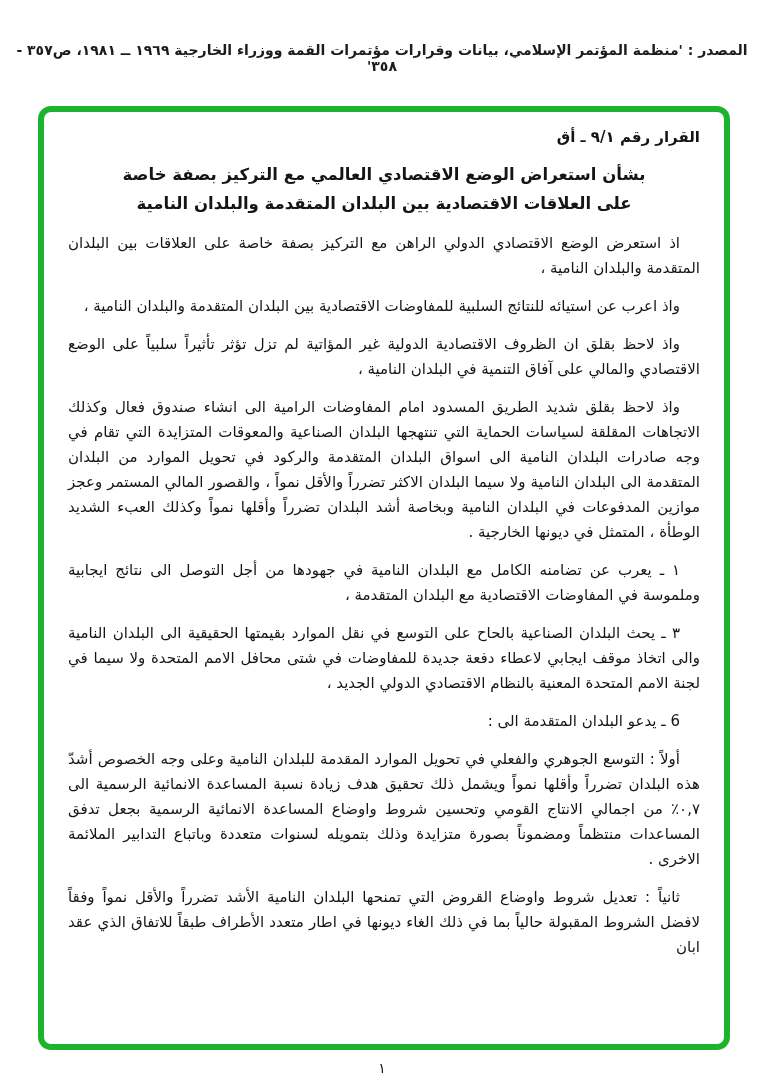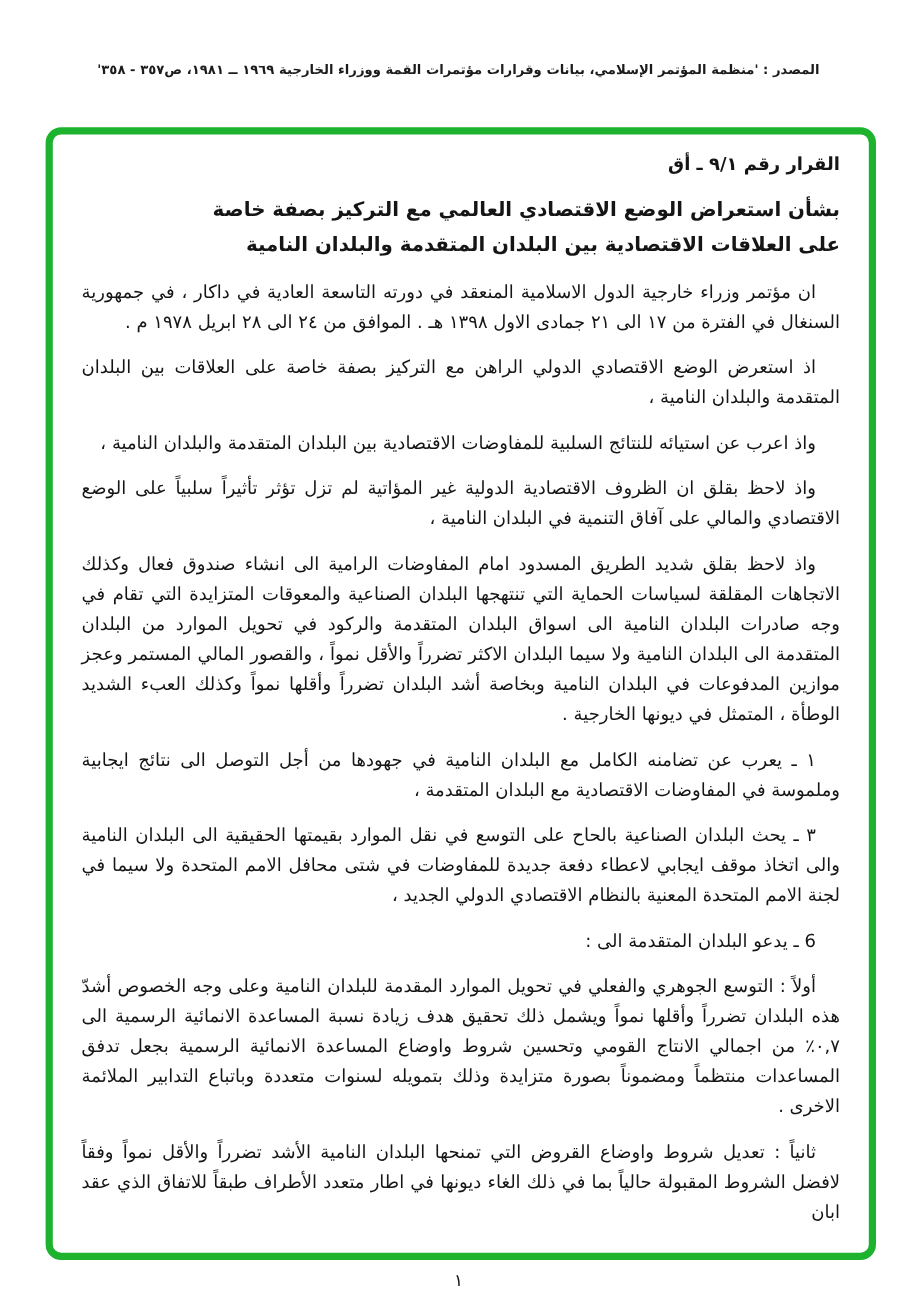--- a/index.html
+++ b/index.html
@@ -8,35 +8,35 @@
   body {
     width:764px; height:1082px;
     background:#ffffff;
     color:var(--ink);
     font-family:"DejaVu Sans", sans-serif;
     position:relative;
     overflow:hidden;
   }
   .header { direction:rtl; text-align:center; padding-top:34px; }
   .header .citation { font-weight:bold; font-size:14.5px; letter-spacing:0; }
-  .header .source   { font-weight:bold; font-size:11px; margin-top:18px; color:#1c1c1c; }
+  .header .source   { font-weight:bold; font-size:14px; margin-top:8px; color:#1c1c1c; }
 
   .doc-box {
     position:absolute;
     left:38px; top:106px;
     width:692px; height:944px;
     border:6px solid var(--green);
     border-radius:13px;
     padding:14px 24px 0 24px;
     direction:rtl;
     overflow:hidden;
     background:#ffffff;
   }
   .res-number  { font-weight:bold; font-size:15px; margin:2px 0 14px 0; }
-  .res-subject { font-weight:bold; font-size:16.5px; line-height:29px; }
+  .res-subject { text-align:center; font-weight:bold; font-size:16.5px; line-height:29px; }
   .body-text   { margin-top:13px; }
   .para {
     direction:rtl;
     text-align:justify;
     font-size:15px;
     line-height:25px;
     margin:0 0 13px 0;
     text-indent:20px;
   }
   .para .lead { font-weight:normal; }
@@ -55,21 +55,20 @@
   <div class="source">المصدر : 'منظمة المؤتمر الإسلامي، بيانات وقرارات مؤتمرات القمة ووزراء الخارجية ١٩٦٩ ــ ١٩٨١، ص٣٥٧ - ٣٥٨'</div>
 </div>
 
 <div class="doc-box">
   <div class="res-number">القرار رقم ٩/١ ـ أق</div>
   <div class="res-subject">
     <div>بشأن استعراض الوضع الاقتصادي العالمي مع التركيز بصفة خاصة</div>
     <div>على العلاقات الاقتصادية بين البلدان المتقدمة والبلدان النامية</div>
   </div>
   <div class="body-text">
-    <p class="para"><b class="lead"></b><span>ان مؤتمر وزراء خارجية الدول الاسلامية المنعقد في دورته التاسعة العادية في داكار ، في جمهورية السنغال في الفترة من ١٧ الى ٢١ جمادى الاول ١٣٩٨ هـ . الموافق من ٢٤ الى ٢٨ ابريل ١٩٧٨ م .</span></p>
     <p class="para"><b class="lead">اذ استعرض </b><span>الوضع الاقتصادي الدولي الراهن مع التركيز بصفة خاصة على العلاقات بين البلدان المتقدمة والبلدان النامية ،</span></p>
     <p class="para"><b class="lead">واذ اعرب </b><span>عن استيائه للنتائج السلبية للمفاوضات الاقتصادية بين البلدان المتقدمة والبلدان النامية ،</span></p>
     <p class="para"><b class="lead">واذ لاحظ بقلق </b><span>ان الظروف الاقتصادية الدولية غير المؤاتية لم تزل تؤثر تأثيراً سلبياً على الوضع الاقتصادي والمالي على آفاق التنمية في البلدان النامية ،</span></p>
     <p class="para"><b class="lead">واذ لاحظ بقلق </b><span>شديد الطريق المسدود امام المفاوضات الرامية الى انشاء صندوق فعال وكذلك الاتجاهات المقلقة لسياسات الحماية التي تنتهجها البلدان الصناعية والمعوقات المتزايدة التي تقام في وجه صادرات البلدان النامية الى اسواق البلدان المتقدمة والركود في تحويل الموارد من البلدان المتقدمة الى البلدان النامية ولا سيما البلدان الاكثر تضرراً والأقل نمواً ، والقصور المالي المستمر وعجز موازين المدفوعات في البلدان النامية وبخاصة أشد البلدان تضرراً وأقلها نمواً وكذلك العبء الشديد الوطأة ، المتمثل في ديونها الخارجية .</span></p>
     <p class="para"><b class="lead"></b><span>١ ـ يعرب عن تضامنه الكامل مع البلدان النامية في جهودها من أجل التوصل الى نتائج ايجابية وملموسة في المفاوضات الاقتصادية مع البلدان المتقدمة ،</span></p>
     <p class="para"><b class="lead"></b><span>٣ ـ يحث البلدان الصناعية بالحاح على التوسع في نقل الموارد بقيمتها الحقيقية الى البلدان النامية والى اتخاذ موقف ايجابي لاعطاء دفعة جديدة للمفاوضات في شتى محافل الامم المتحدة ولا سيما في لجنة الامم المتحدة المعنية بالنظام الاقتصادي الدولي الجديد ،</span></p>
     <p class="para"><b class="lead"></b><span>6 ـ يدعو البلدان المتقدمة الى :</span></p>
     <p class="para"><b class="lead">أولاً : </b><span>التوسع الجوهري والفعلي في تحويل الموارد المقدمة للبلدان النامية وعلى وجه الخصوص أشدّ هذه البلدان تضرراً وأقلها نمواً ويشمل ذلك تحقيق هدف زيادة نسبة المساعدة الانمائية الرسمية الى ٠,٧٪ من اجمالي الانتاج القومي وتحسين شروط واوضاع المساعدة الانمائية الرسمية بجعل تدفق المساعدات منتظماً ومضموناً بصورة متزايدة وذلك بتمويله لسنوات متعددة وباتباع التدابير الملائمة الاخرى .</span></p>
     <p class="para"><b class="lead">ثانياً : </b><span>تعديل شروط واوضاع القروض التي تمنحها البلدان النامية الأشد تضرراً والأقل نمواً وفقاً لافضل الشروط المقبولة حالياً بما في ذلك الغاء ديونها في اطار متعدد الأطراف طبقاً للاتفاق الذي عقد ابان</span></p>
   </div>

